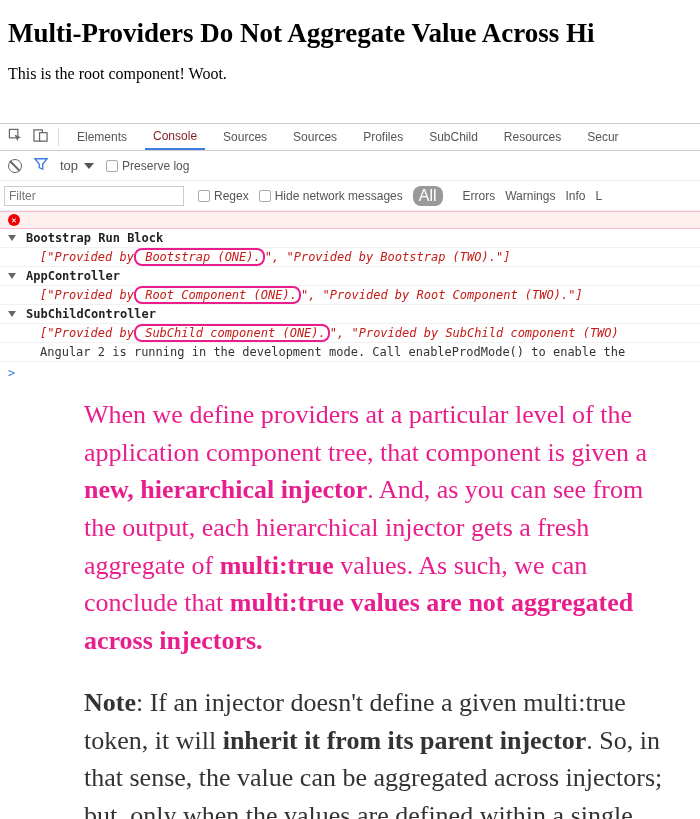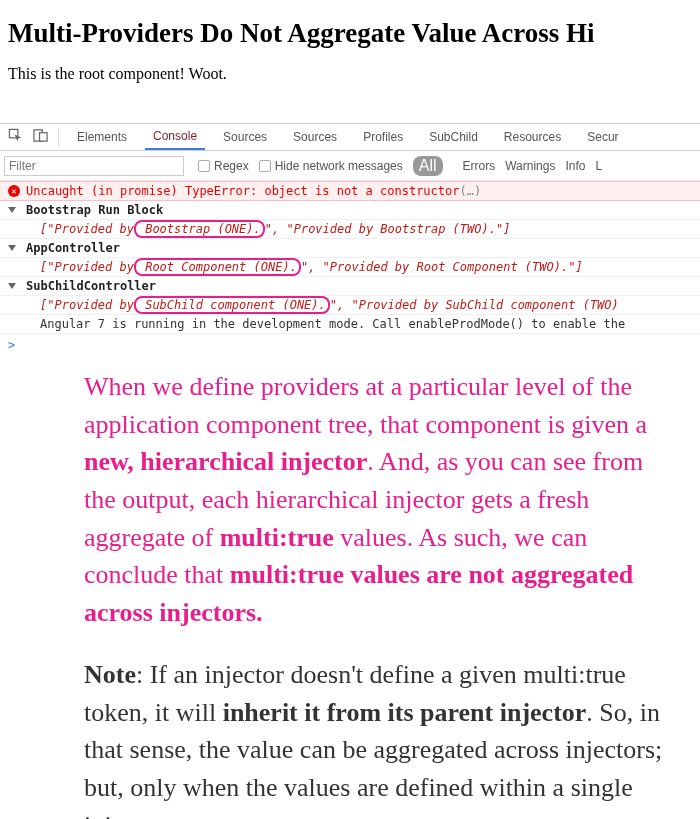--- a/index.html
+++ b/index.html
@@ -68,20 +68,36 @@
     <span class="dt-tab">Elements</span>
     <span class="dt-tab active">Console</span>
     <span class="dt-tab">Sources</span>
     <span class="dt-tab">Sources</span>
     <span class="dt-tab">Profiles</span>
     <span class="dt-tab">SubChild</span>
     <span class="dt-tab">Resources</span>
     <span class="dt-tab">Secur</span>
   </div>
 
+  <div class="dt-subbar">
+    <span class="no-icon"></span>
+    <span class="funnel">
+      <svg width="14" height="14" viewBox="0 0 16 16">
+          <path d="M1 2 H15 L10 8 V14 L6 12 V8 Z" fill="none" stroke="#3b7de0" stroke-width="1.5"></path>
+        </svg>
+    </span>
+    <span class="topsel">
+      <span>top</span>
+      <span class="tri"></span>
+    </span>
+    <span class="chk">
+      <span class="box"></span>
+      <span>Preserve log</span>
+    </span>
+  </div>
 
   <div class="dt-filterbar">
     <input class="filter-input" placeholder="Filter" style="">
     <span class="chk">
       <span class="box"></span>
       <span>Regex</span>
     </span>
     <span class="chk">
       <span class="box"></span>
       <span>Hide network messages</span>
@@ -90,21 +106,20 @@
     <span class="sep"></span>
     <span class="cat">Errors</span>
     <span class="cat">Warnings</span>
     <span class="cat">Info</span>
     <span class="cat">L</span>
   </div>
 
   <div class="console">
     <div class="log-row error">
       <span class="err-icon">✕</span>
-      <span><span>Uncaught (in promise) TypeError: object is not a constructor</span><span class="dim">(…)</span></span>
     </div>
 
     <div class="log-row">
       <span class="caret"></span>
       <span class="bold">Bootstrap Run Block</span>
     </div>
     <div class="log-row indent">
       <span>
         <span class="str">[</span><span class="str">"Provided by</span><span class="str box-pink"> Bootstrap (ONE).</span><span class="str">"</span><span class="str">, </span><span class="str">"Provided by Bootstrap (TWO)."</span><span class="str">]</span>
       </span>
@@ -124,21 +139,21 @@
       <span class="caret"></span>
       <span class="bold">SubChildController</span>
     </div>
     <div class="log-row indent">
       <span>
         <span class="str">[</span><span class="str">"Provided by</span><span class="str box-pink"> SubChild component (ONE).</span><span class="str">"</span><span class="str">, </span><span class="str">"Provided by SubChild component (TWO)</span>
       </span>
     </div>
 
     <div class="log-row indent">
-      <span>Angular 7 is running in the development mode. Call enableProdMode() to enable the</span>
+      <span>Angular 2 is running in the development mode. Call enableProdMode() to enable the</span>
     </div>
 
     <div class="prompt-row">
       <span>&gt;</span>
     </div>
   </div>
 
   <div class="annotation">
     <div class="pink">
       <span>When we define providers at a particular level of the application component tree, that component is given a </span><span class="b">new, hierarchical injector</span><span>. And, as you can see from the output, each hierarchical injector gets a fresh aggregate of </span><span class="b">multi:true</span><span> values. As such, we can conclude that </span><span class="b">multi:true values are not aggregated across injectors.</span>

